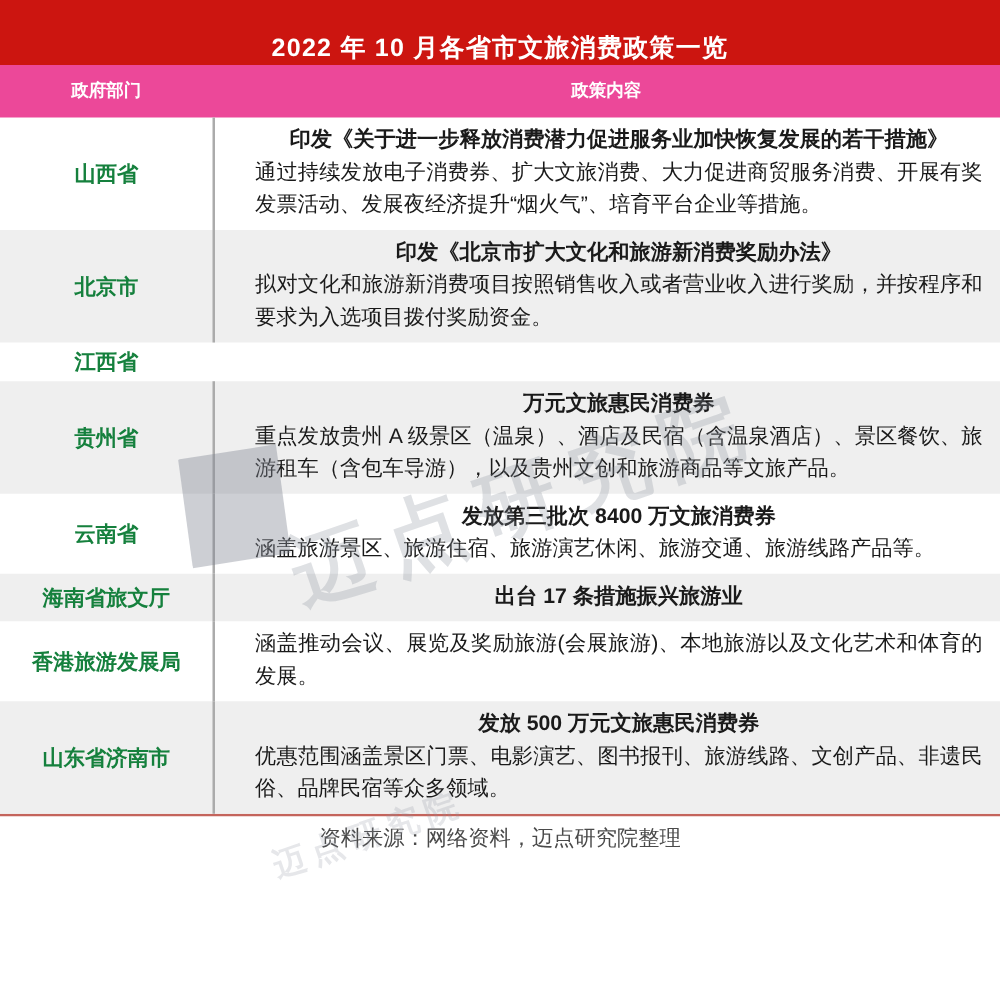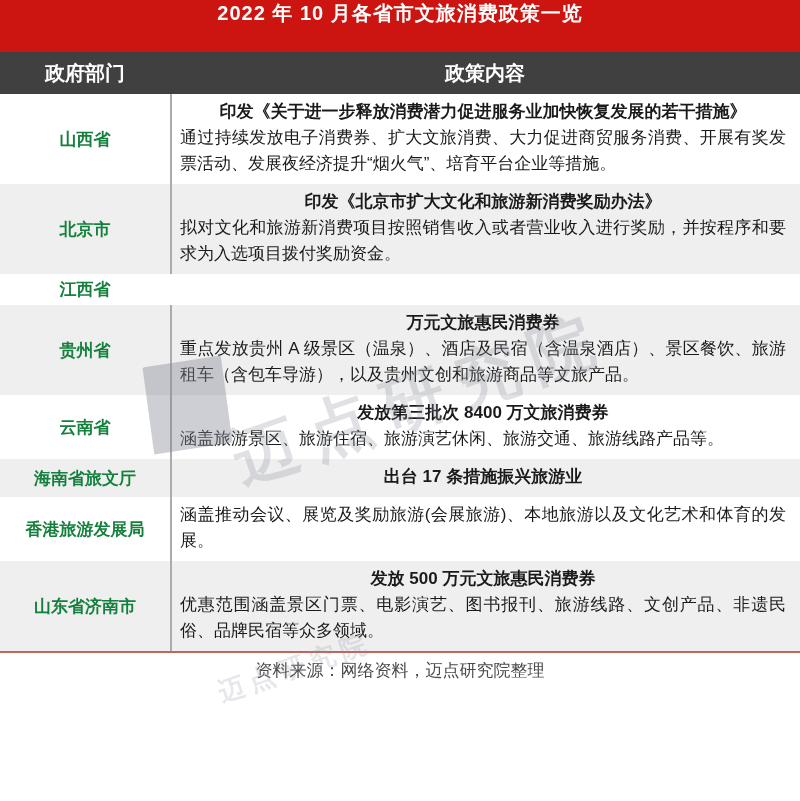--- a/index.html
+++ b/index.html
@@ -13,32 +13,32 @@
     width: 800px;
     min-height: 801px;
     background: #ffffff;
     overflow: hidden;
   }
   .title-bar {
     height: 52px;
     background: #cc1510;
     color: #ffffff;
     display: flex;
-    align-items: flex-start;
+    align-items: flex-end;
     justify-content: center;
     font-size: 20px;
     font-weight: bold;
     letter-spacing: 1px;
   }
   .header-row {
     height: 42px;
-    background: #404040;
+    background: #ec4899;
     color: #ffffff;
     display: flex;
-    font-size: 20px;
+    font-size: 14px;
     font-weight: bold;
   }
   .header-cell-left {
     width: 170px;
     display: flex;
     align-items: center;
     justify-content: center;
   }
   .header-cell-right {
     flex: 1;
@@ -60,21 +60,21 @@
     justify-content: center;
     font-weight: bold;
     font-size: 17px;
     color: #15803d;
     text-align: center;
     padding: 4px 6px;
   }
   .cell-policy {
     flex: 1;
     border-left: 2px solid #ababab;
-    padding: 5px 14px 7px 8px;
+    padding: 5px 14px 7px 32px;
     font-size: 17px;
     color: #1a1a1a;
     line-height: 26px;
   }
   .policy-title {
     text-align: center;
     font-weight: bold;
   }
   .policy-body {
     text-align: justify;

